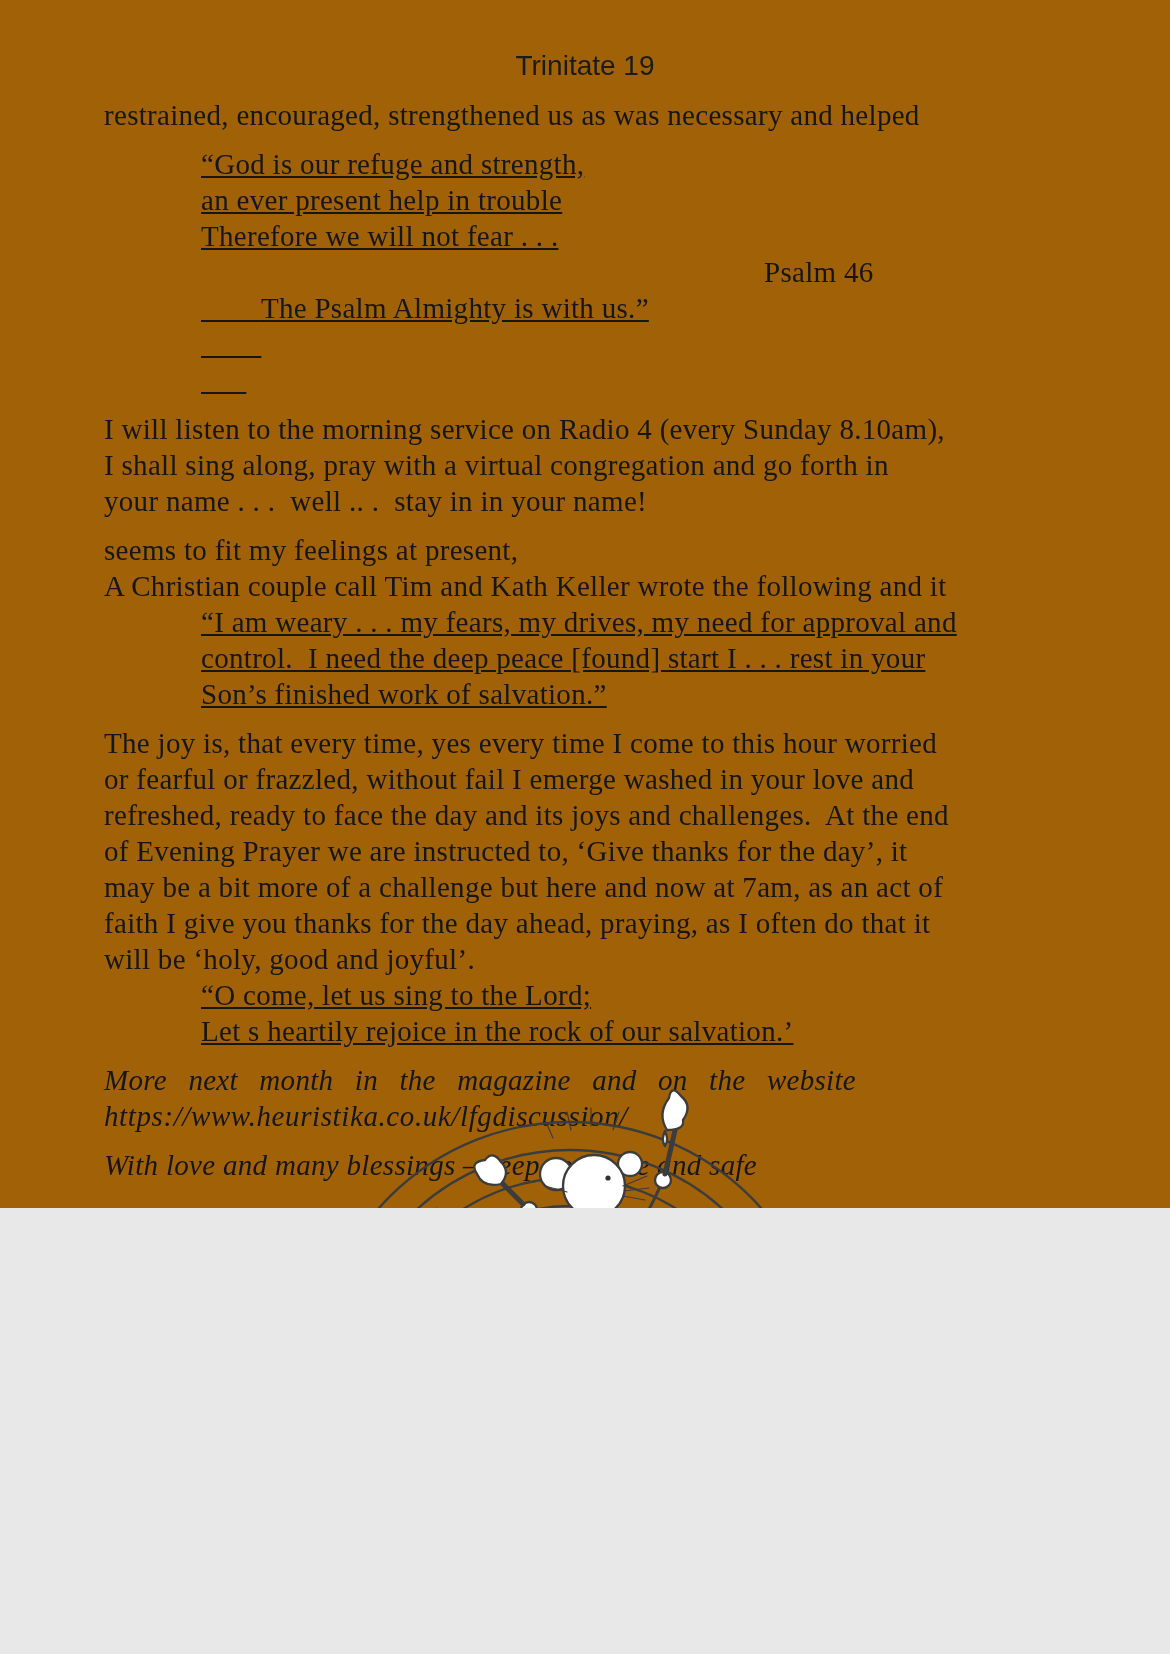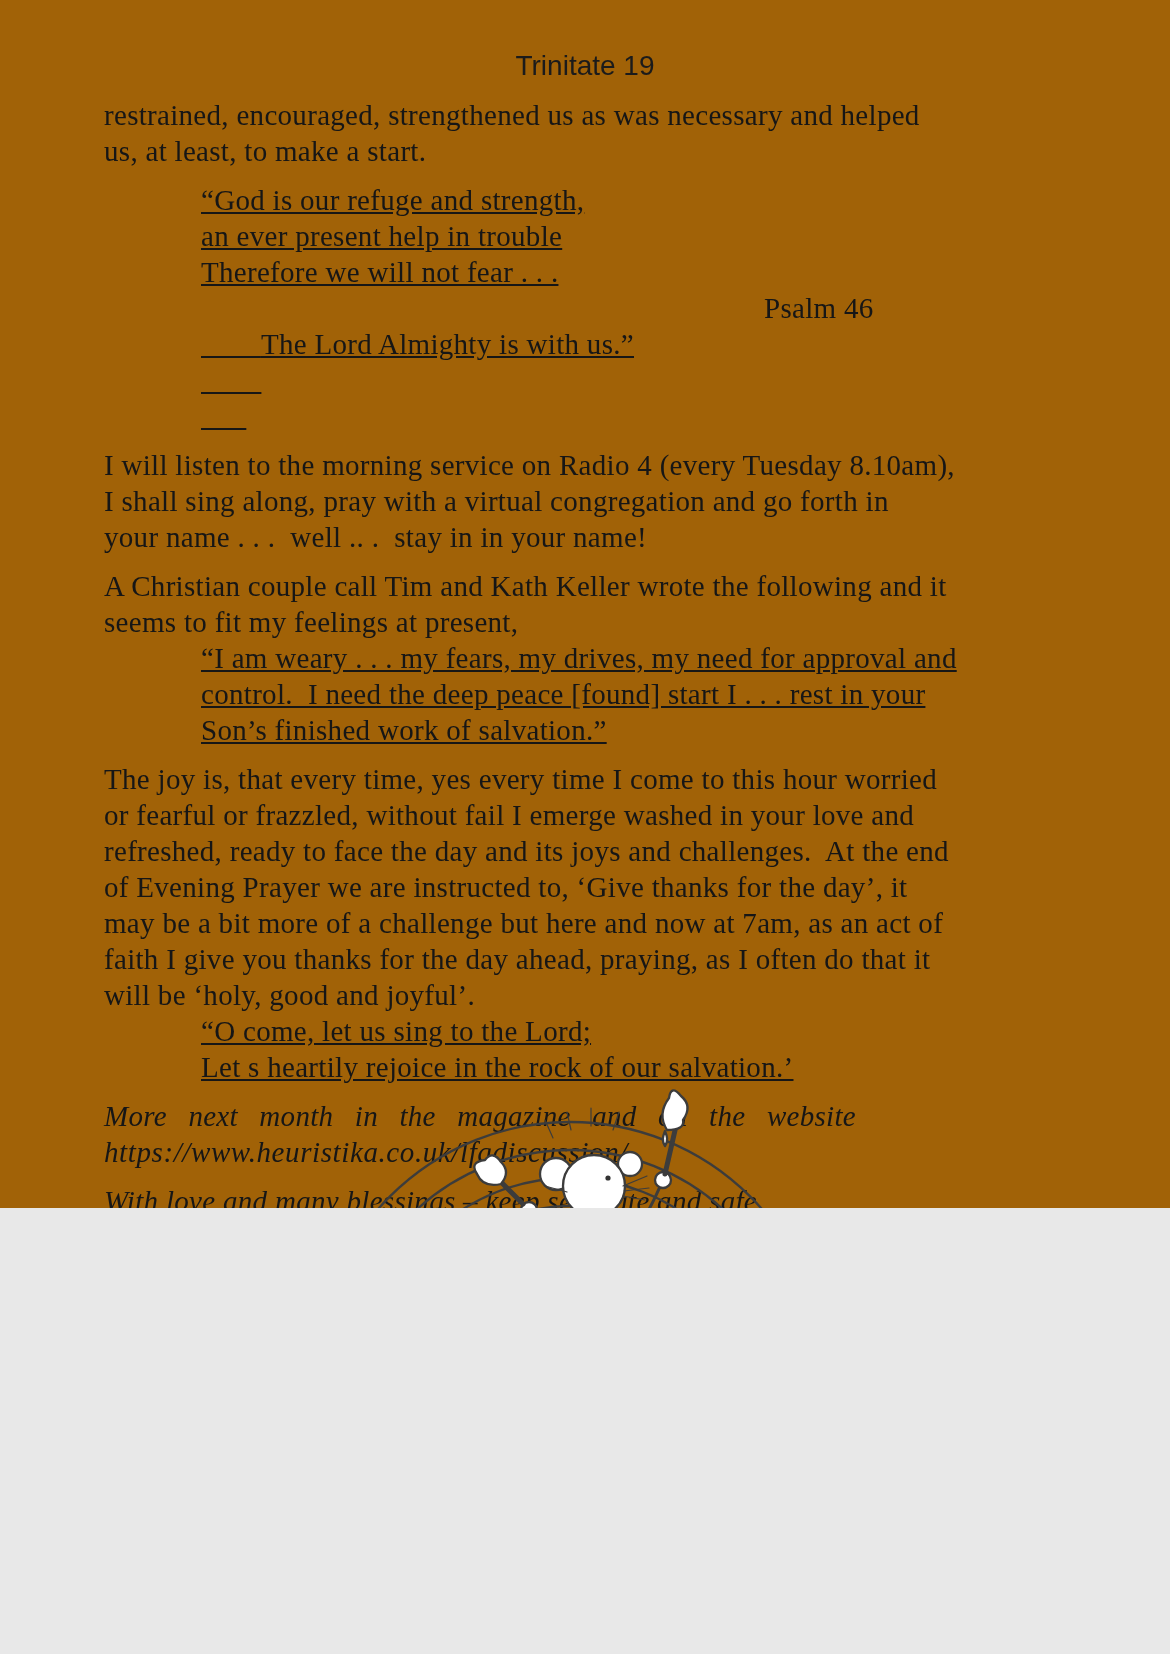--- a/index.html
+++ b/index.html
@@ -31,42 +31,41 @@
 <body>
 
 <div class="page">
 
   <div class="title">Trinitate 19</div>
 
   <div class="doc">
 
     <div class="block">
       <div class="line">restrained, encouraged, strengthened us as was necessary and helped</div>
-      <div class="line">us, at least, to make a start.</div>
     </div>
 
     <div class="block indent">
       <div class="line">“God is our refuge and strength,</div>
       <div class="line">an ever present help in trouble</div>
       <div class="line">Therefore we will not fear . . .</div>
       <div class="line psalm-line">
-        <span>The Lord Almighty is with us.”</span>
+        <span>The Psalm Almighty is with us.”</span>
         <span class="psalm-ref">Psalm 46</span>
       </div>
     </div>
 
     <div class="block">
-      <div class="line">I will listen to the morning service on Radio 4 (every Tuesday 8.10am),</div>
+      <div class="line">I will listen to the morning service on Radio 4 (every Sunday 8.10am),</div>
       <div class="line">I shall sing along, pray with a virtual congregation and go forth in</div>
       <div class="line">your name . . .  well .. .  stay in in your name!</div>
     </div>
 
     <div class="block" style="margin-bottom:0;">
+      <div class="line">seems to fit my feelings at present,</div>
       <div class="line">A Christian couple call Tim and Kath Keller wrote the following and it</div>
-      <div class="line">seems to fit my feelings at present,</div>
     </div>
 
     <div class="block indent">
       <div class="line">“I am weary . . . my fears, my drives, my need for approval and</div>
       <div class="line">control.  I need the deep peace [found] start I . . . rest in your</div>
       <div class="line">Son’s finished work of salvation.”</div>
     </div>
 
     <div class="block" style="margin-bottom:0;">
       <div class="line">The joy is, that every time, yes every time I come to this hour worried</div>

